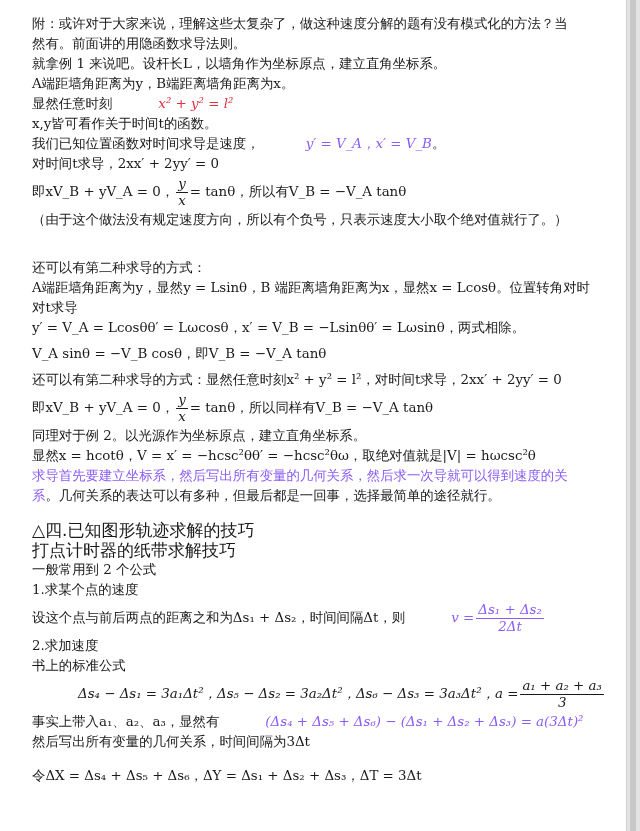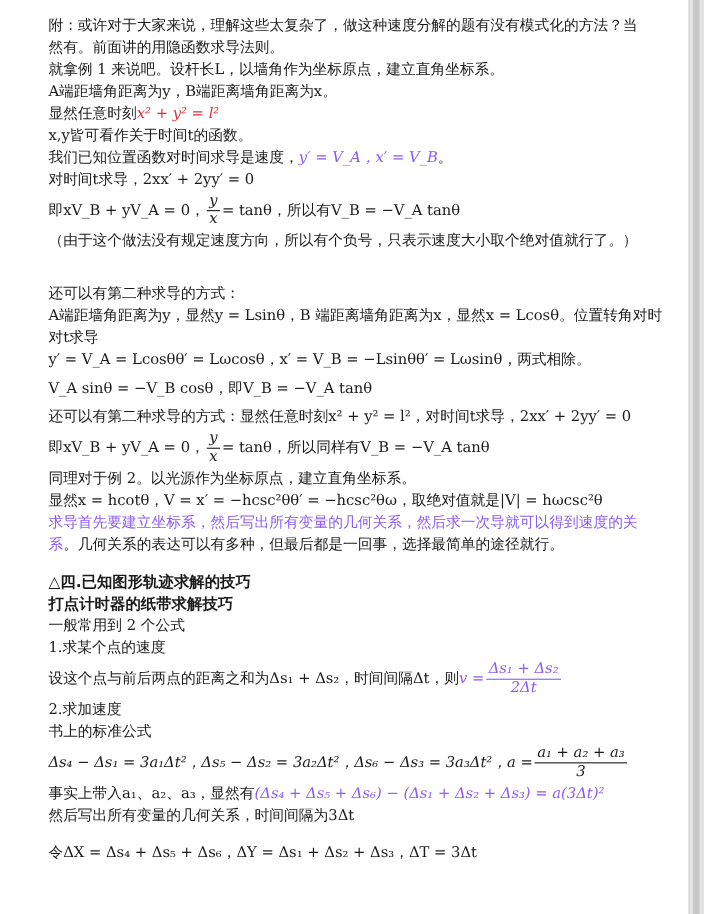--- a/index.html
+++ b/index.html
@@ -1,27 +1,27 @@
 <!DOCTYPE html>
 <html><head>
 <meta charset="utf-8">
 <style>
   html, body { margin: 0; padding: 0; background: #ffffff; }
   body { width: 640px; height: 831px; overflow: hidden; position: relative;
          font-family: "DejaVu Serif", "Liberation Serif", serif; color: #1a1a1a; }
-  .page { position: absolute; left: 12px; top: 0; width: 627px; height: 831px; background: #fff; }
+  .page { position: absolute; left: 0; top: 0; width: 627px; height: 831px; background: #fff; }
   .scrollbar { position: absolute; right: 0; top: 0; width: 13px; height: 831px;
                background: #e3e3e3; border-left: 1px solid #cfcfcf; }
   .scrollthumb { position: absolute; left: 3px; top: 0; width: 6px; height: 831px; background: #c8c8c8; }
   .content { position: absolute; left: 32px; top: 14px; width: 570px; font-size: 13.4px; line-height: 20px; }
   .line { white-space: nowrap; }
-  .m { font-family: "DejaVu Serif", "Liberation Serif", serif; font-style: italic; }
+  .m { font-family: "DejaVu Serif", "Liberation Serif", serif; font-style: italic; margin-left: 46px; }
   .red { color: #e0313f; }
   .blue { color: #8b5cf6; }
-  .bold { font-weight: bold; font-family: "DejaVu Sans", "Liberation Sans", sans-serif; font-size: 14px; }
+  .bold { font-weight: normal; font-family: "DejaVu Sans", "Liberation Sans", sans-serif; font-size: 17px; }
   .gap { height: 14px; }
   .gap-s { height: 6px; }
   .frac { display: inline-block; vertical-align: middle; text-align: center; margin: 0 2px; }
   .frac .num { display: block; border-bottom: 1px solid currentColor; padding: 0 2px; line-height: 16px; }
   .frac .den { display: block; line-height: 16px; }
   .tall { line-height: 36px; }
 </style>
 </head>
 <body>
 

